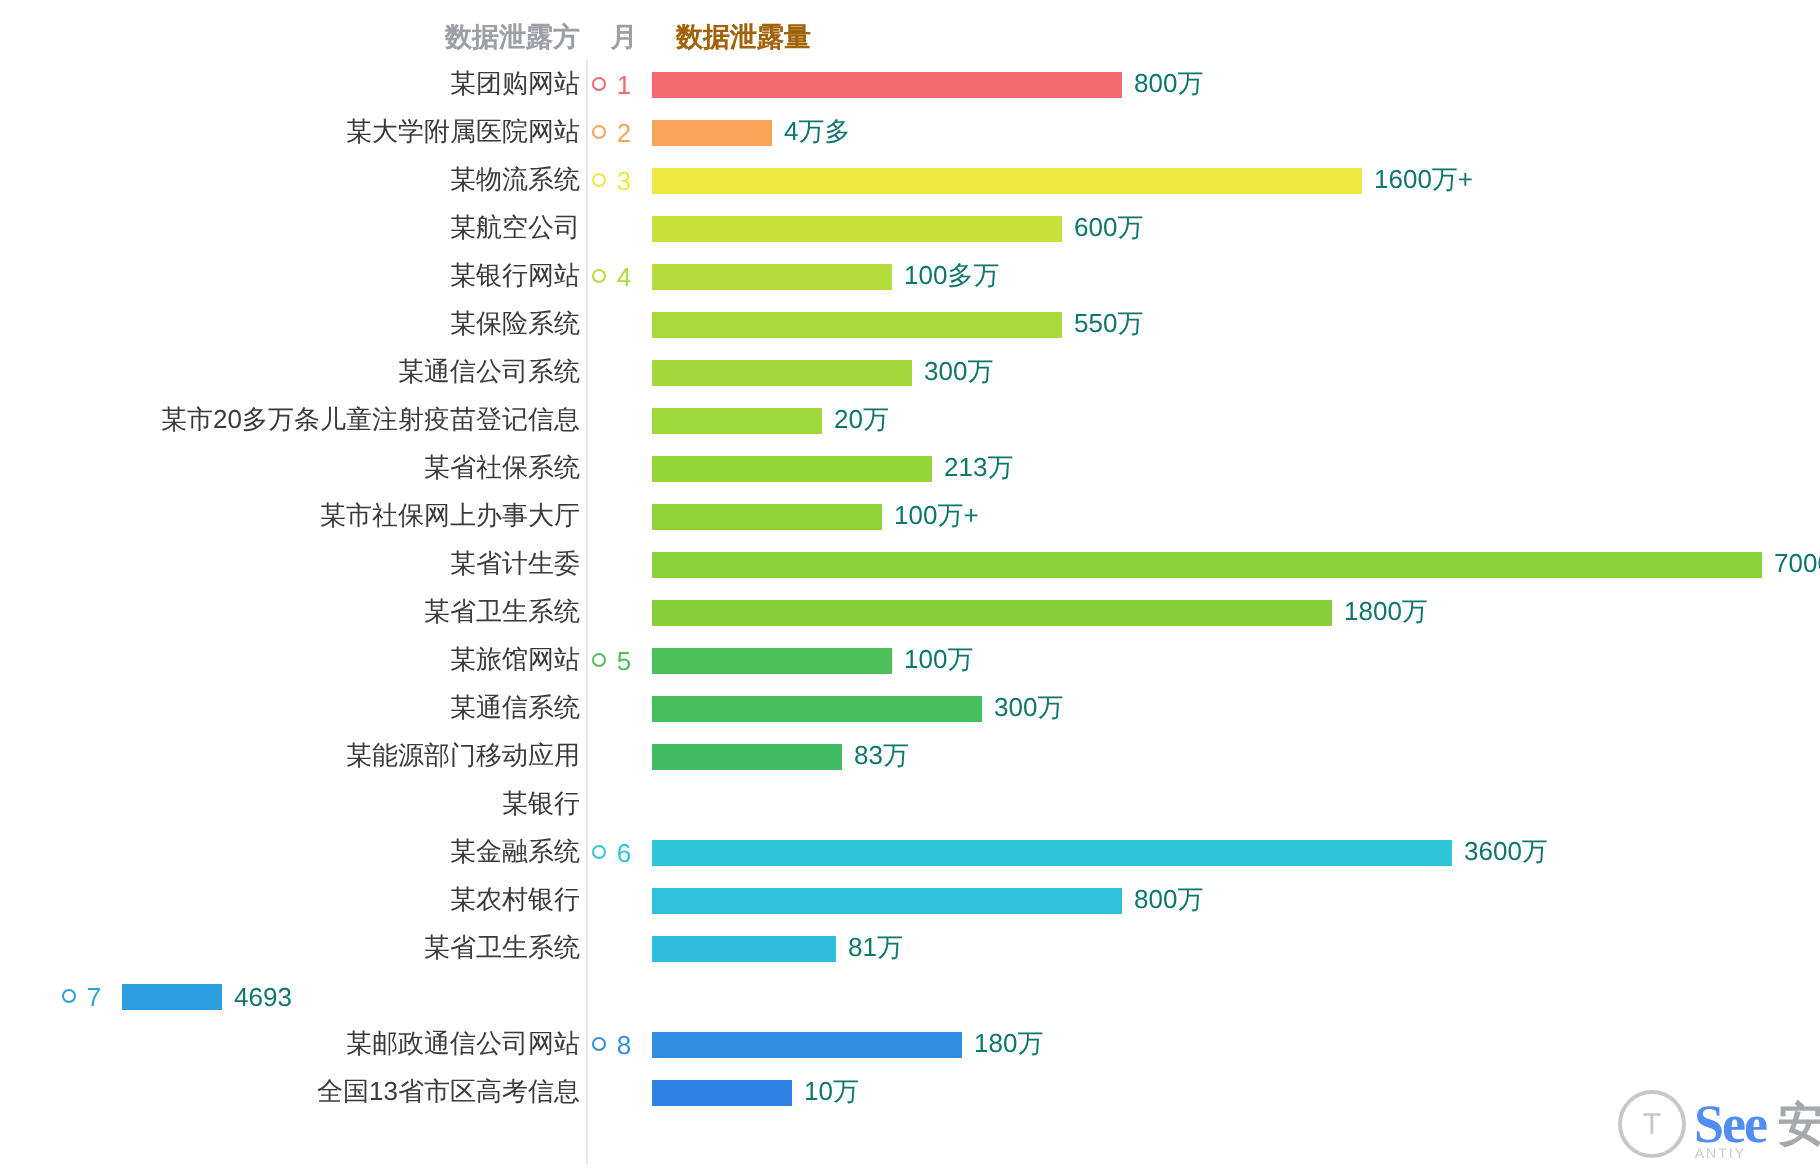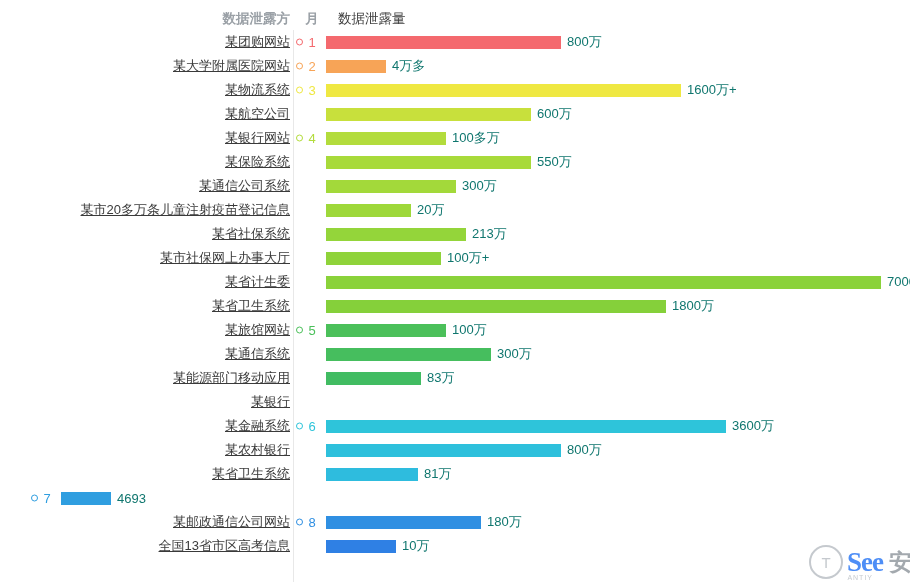--- a/index.html
+++ b/index.html
@@ -31,42 +31,41 @@
   }
   .h-month{
     width:28px;
     text-align:center;
     color:#9aa0a6;
     font-size:13.5px;
     font-weight:bold;
   }
   .h-amount{
     padding-left:12px;
-    color:#404040;
+    color:#a16207;
     font-size:13.5px;
-    font-weight:normal;
+    font-weight:bold;
   }
 
   
   .rows{position:relative;}
   .row{
     display:flex;
     align-items:center;
     height:24px;
   }
   .label{
     width:265px;
     text-align:right;
     padding-right:8px;
     box-sizing:border-box;
     font-size:13px;
     color:#3a3a3a;
     white-space:nowrap;
     overflow:hidden;
-    text-decoration:underline;
   }
   .month{
     width:28px;
     text-align:center;
     font-size:13px;
     position:relative;
   }
   .month .dot{
     position:absolute;
     left:-2px;

